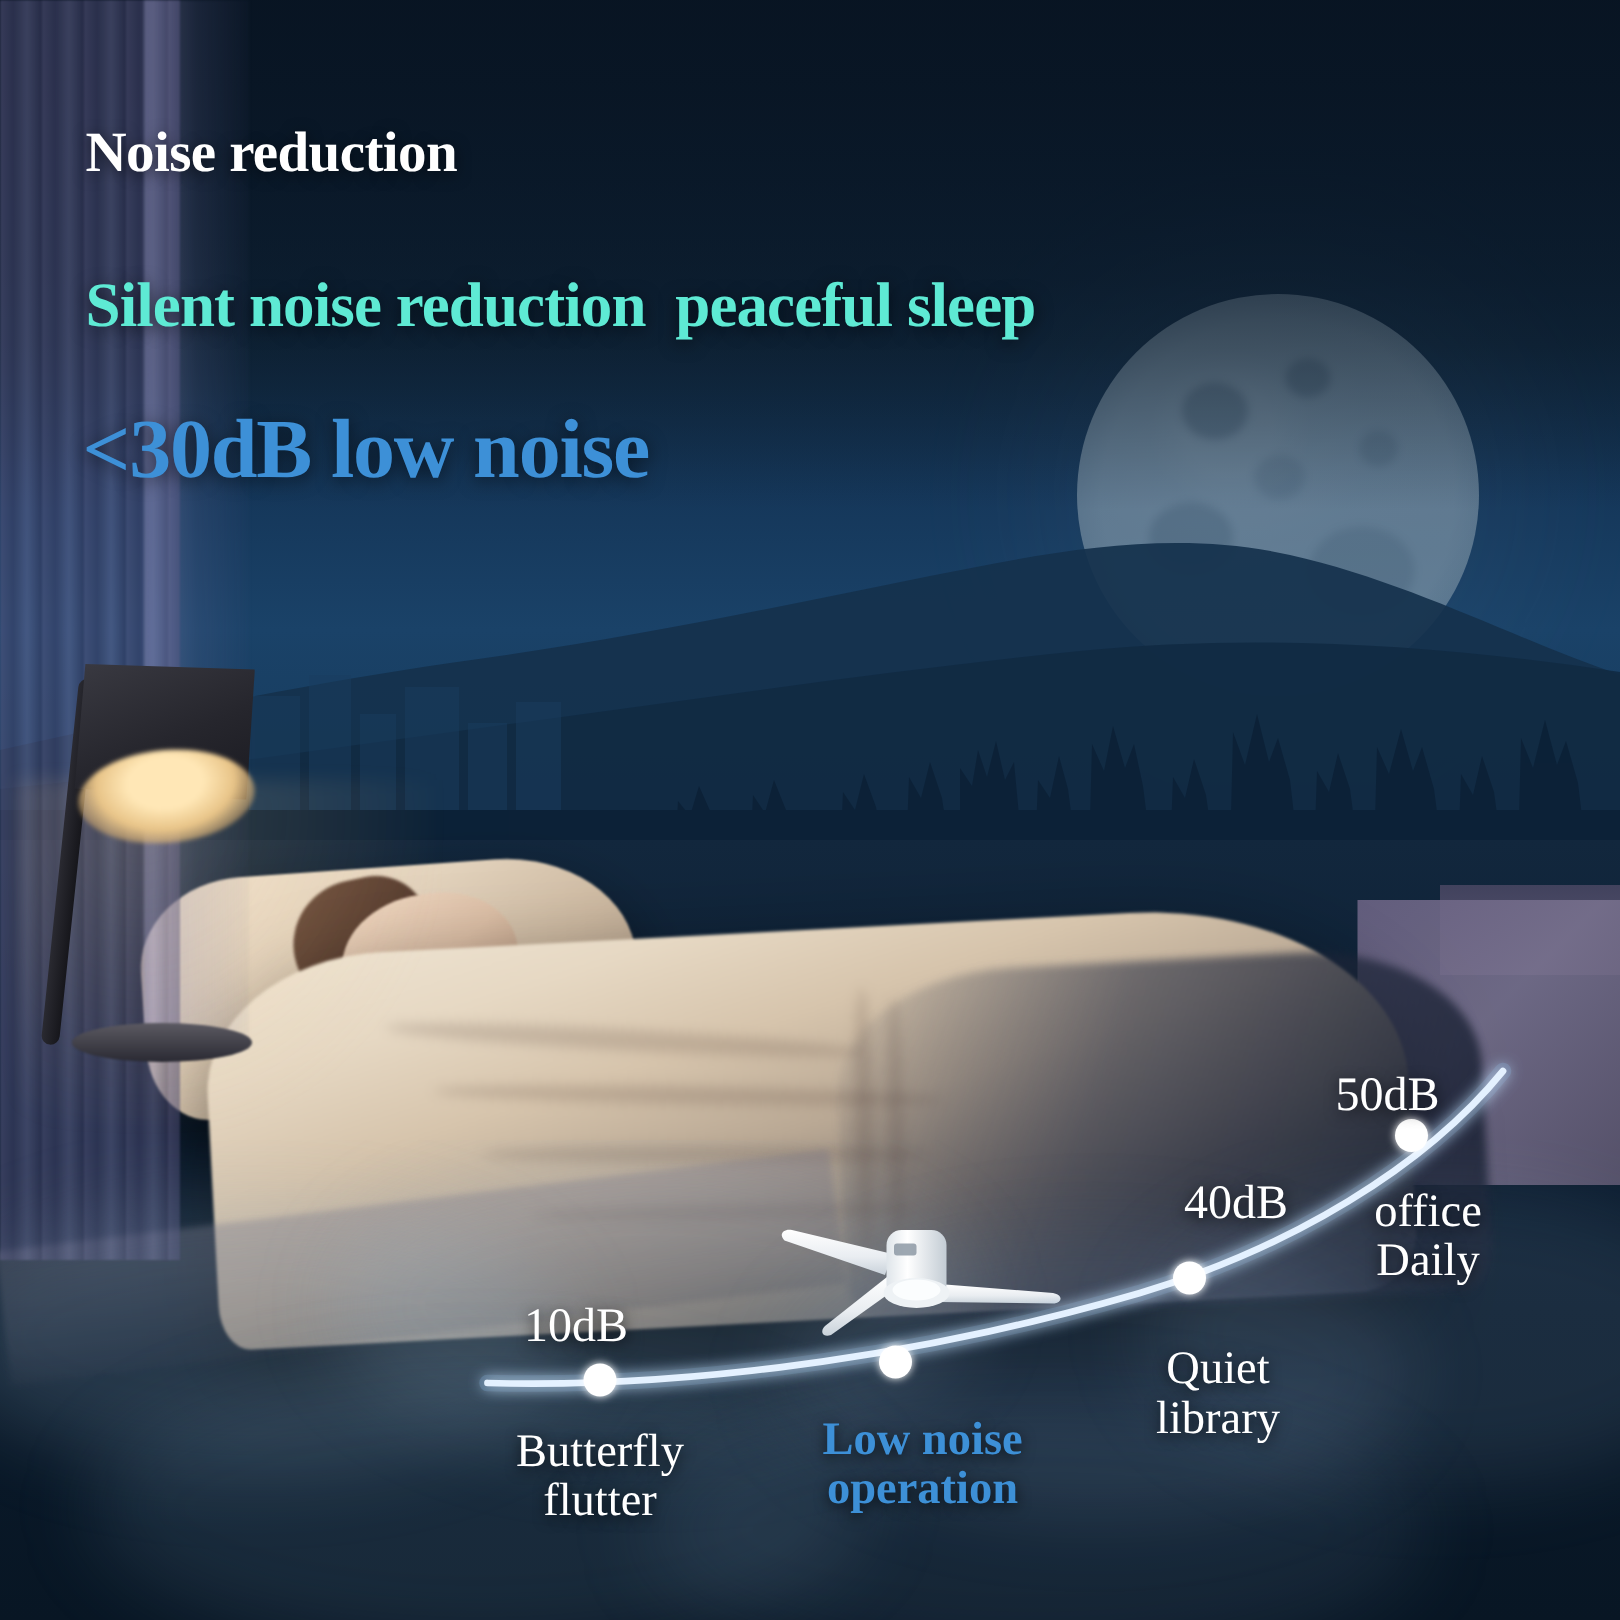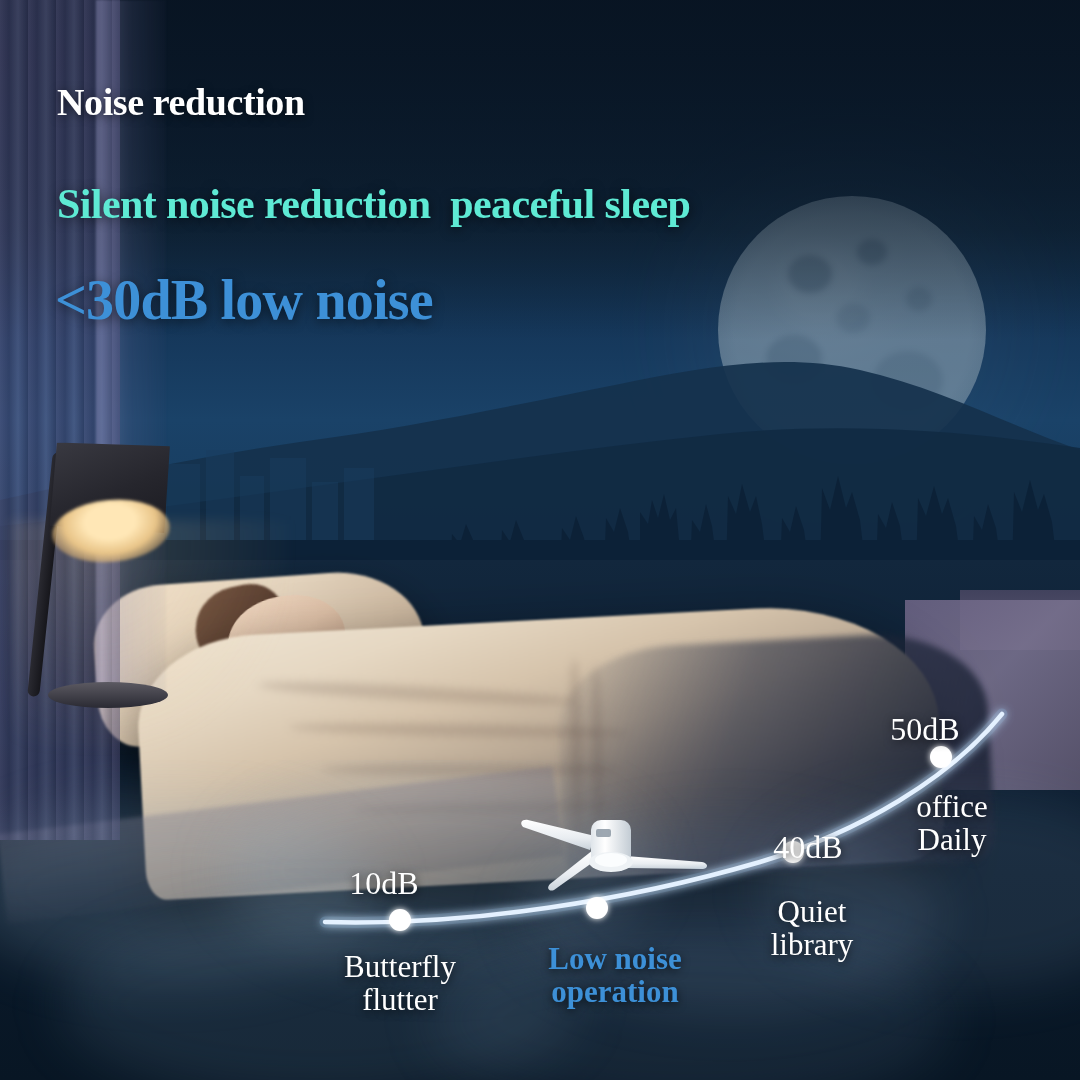--- a/index.html
+++ b/index.html
@@ -388,19 +388,19 @@
         <circle cx="597" cy="908" r="11" fill="#ffffff" filter="url(#dotglow)"></circle>
         <circle cx="793" cy="852" r="11" fill="#ffffff" filter="url(#dotglow)"></circle>
         <circle cx="941" cy="757" r="11" fill="#ffffff" filter="url(#dotglow)"></circle>
       </g>
   </svg>
 
   <div id="chartLabels">
       <div class="clabel val ctr" style="position: absolute; left: 294px; top: 866px; width: 180px;">10dB</div>
       <div class="clabel ctr" style="position: absolute; left: 290px; top: 950px; width: 220px; text-align: center;"><div>Butterfly</div><div>flutter</div></div>
       <div class="clabel ctr accent" style="position: absolute; left: 505px; top: 942px; width: 220px;"><div>Low noise</div><div>operation</div></div>
-      <div class="clabel val ctr" style="position: absolute; left: 718px; top: 784px; width: 180px; margin-top: 46px;">40dB</div>
+      <div class="clabel val ctr" style="position: absolute; left: 734px; top: 784px; width: 180px;">40dB</div>
       <div class="clabel ctr" style="position: absolute; left: 702px; top: 895px; width: 220px;"><div>Quiet</div><div>library</div></div>
       <div class="clabel val ctr" style="position: absolute; left: 835px; top: 700px; width: 180px; margin-top: 12px;">50dB</div>
       <div class="clabel ctr" style="position: absolute; left: 842px; top: 790px; width: 220px;"><div>office</div><div>Daily</div></div>
     </div>
 
 </div>
 
 </body></html>

